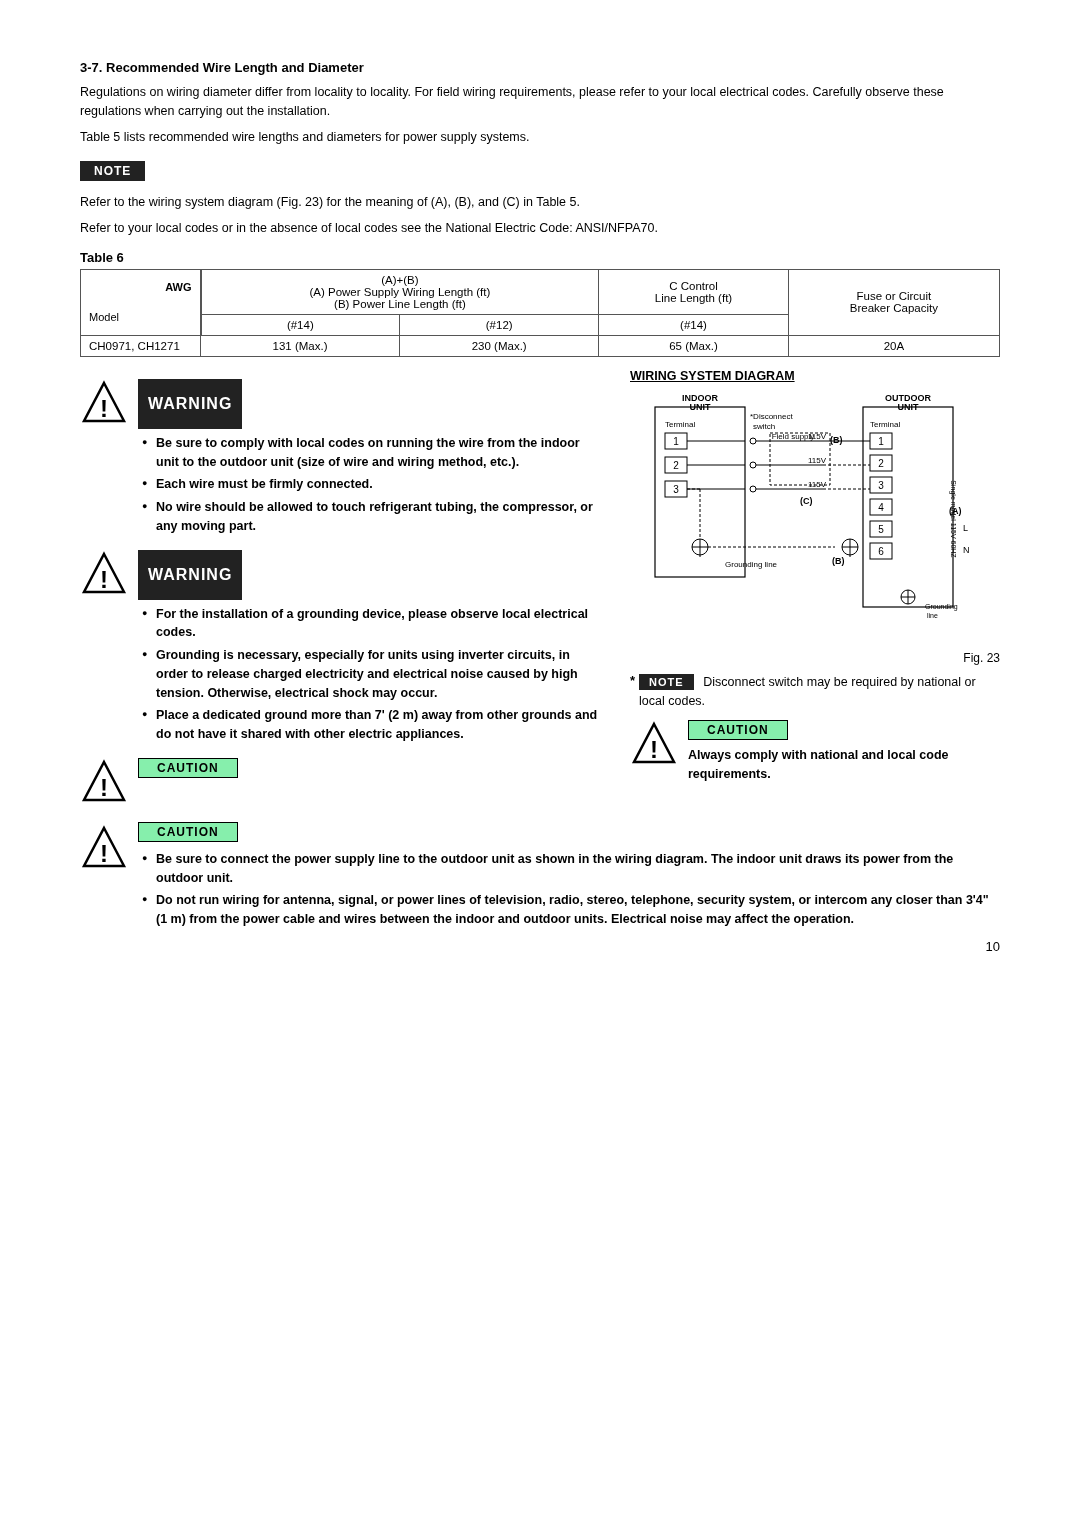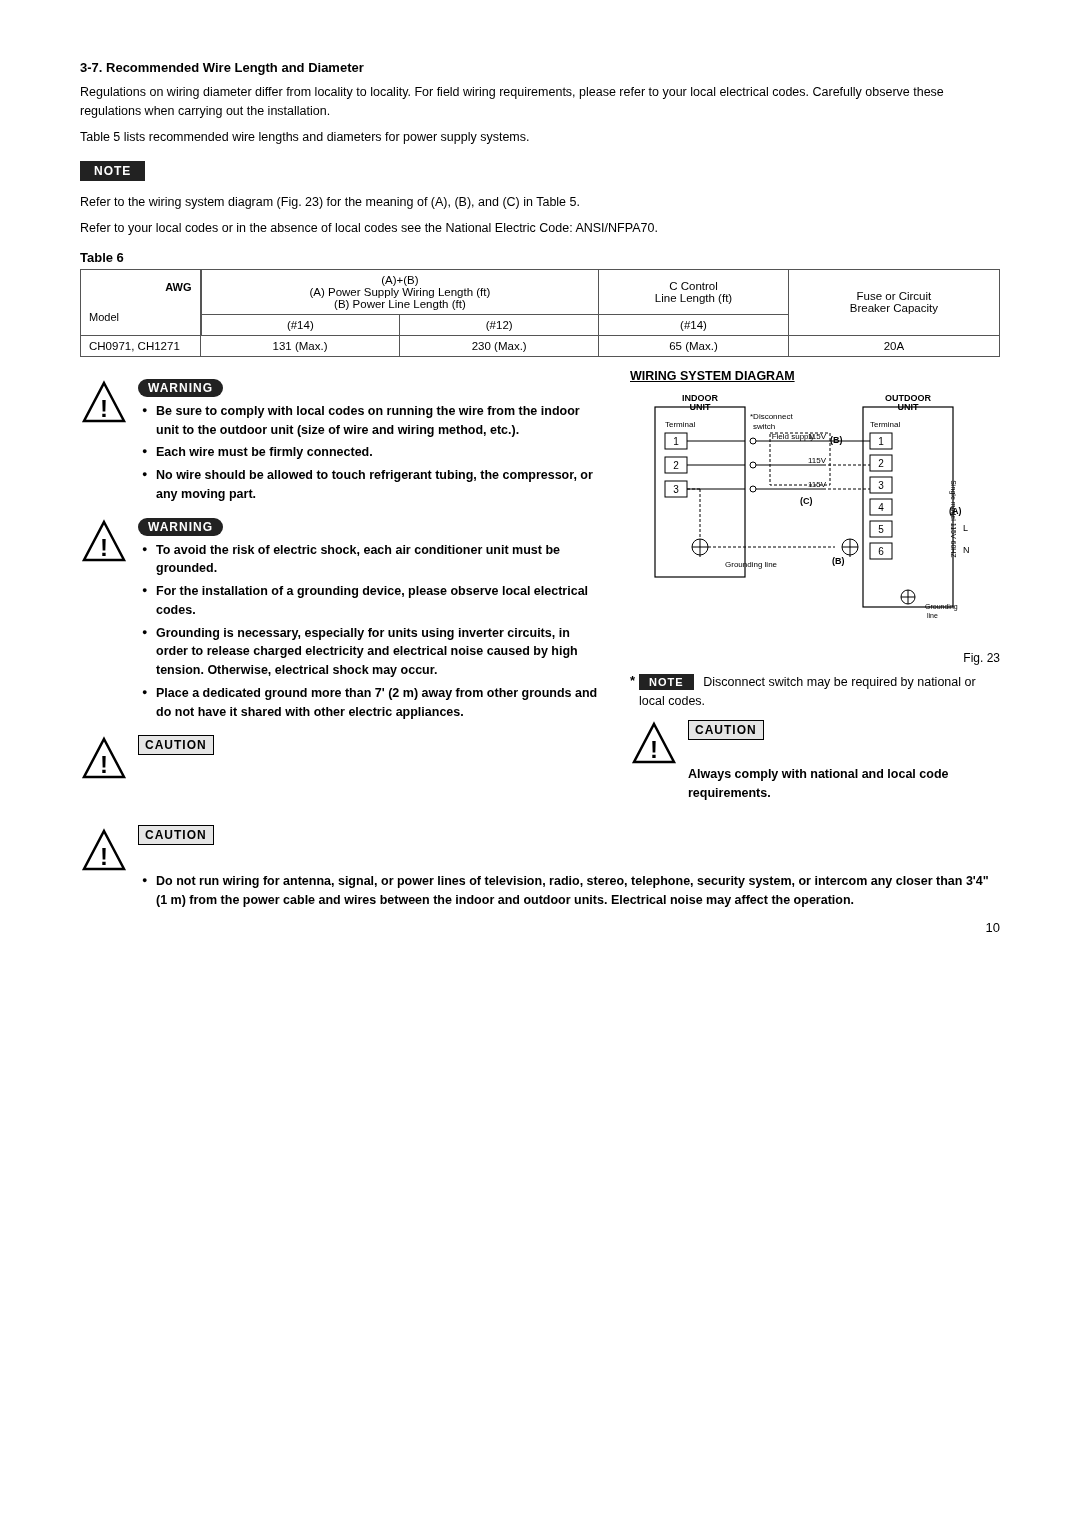--- a/index.html
+++ b/index.html
@@ -45,37 +45,36 @@
       height: 48px;
       flex-shrink: 0;
       margin-right: 10px;
     }
     .warning-label-box {
       display: inline-flex;
       align-items: center;
       background: #222;
       color: #fff;
       font-weight: bold;
-      font-size: 12px;
-      padding: 2px 10px;
+      font-size: 16px;
+      padding: 16px 10px;
       letter-spacing: 1px;
       margin-bottom: 5px;
-      border-radius: 9px;
     }
     .caution-label-box {
       display: inline-flex;
       align-items: center;
-      background: #e5e5e5;
+      background: #86efac;
       color: #000;
       font-weight: bold;
       font-size: 12px;
-      padding: 2px 6px;
+      padding: 2px 18px;
       border: 1.5px solid #000;
       letter-spacing: 1px;
-      margin-bottom: 21px;
+      margin-bottom: 2px;
     }
     .bullet-list {
       list-style: none;
       padding-left: 4px;
     }
     .bullet-list li {
       font-size: 12.5px;
       line-height: 1.5;
       margin-bottom: 4px;
       padding-left: 14px;
@@ -229,21 +228,20 @@
     </div>
 
     <div class="warning-container">
       <svg class="warning-icon" viewBox="0 0 48 48" xmlns="http://www.w3.org/2000/svg">
         <polygon points="24,4 44,42 4,42" fill="#fff" stroke="#000" stroke-width="2.5"></polygon>
         <text x="24" y="38" text-anchor="middle" font-size="24" font-weight="bold" fill="#000">!</text>
       </svg>
       <div>
         <div class="warning-label-box">WARNING</div>
         <ul class="bullet-list">
-          <li><span class="bold">To avoid the risk of electric shock, each air conditioner unit must be grounded.</span></li>
           <li><span class="bold">For the installation of a grounding device, please observe local electrical codes.</span></li>
           <li><span class="bold">Grounding is necessary, especially for units using inverter circuits, in order to release charged electricity and electrical noise caused by high tension. Otherwise, electrical shock may occur.</span></li>
           <li><span class="bold">Place a dedicated ground more than 7' (2 m) away from other grounds and do not have it shared with other electric appliances.</span></li>
         </ul>
       </div>
     </div>
 
     <div class="caution-full">
       <svg class="warning-icon" viewBox="0 0 48 48" xmlns="http://www.w3.org/2000/svg">
         <polygon points="24,4 44,42 4,42" fill="#fff" stroke="#000" stroke-width="2.5"></polygon>
@@ -387,18 +385,19 @@
 </div>
 
 <div class="warning-container" style="margin-top:10px;">
   <svg class="warning-icon" style="margin-top:2px;" viewBox="0 0 48 48" xmlns="http://www.w3.org/2000/svg">
     <polygon points="24,4 44,42 4,42" fill="#fff" stroke="#000" stroke-width="2.5"></polygon>
     <text x="24" y="38" text-anchor="middle" font-size="24" font-weight="bold" fill="#000">!</text>
   </svg>
   <div style="flex:1;">
     <div class="caution-label-box">CAUTION</div>
     <ul class="bullet-list" style="margin-top:6px;">
+      <li><span class="bold">Be sure to connect the power supply line to the outdoor unit as shown in the wiring diagram. The indoor unit draws its power from the outdoor unit.</span></li>
       <li><span class="bold">Do not run wiring for antenna, signal, or power lines of television, radio, stereo, telephone, security system, or intercom any closer than 3'4" (1 m) from the power cable and wires between the indoor and outdoor units. Electrical noise may affect the operation.</span></li>
     </ul>
   </div>
 </div>
 
 <div class="page-number">10</div>
 
 </body></html>

